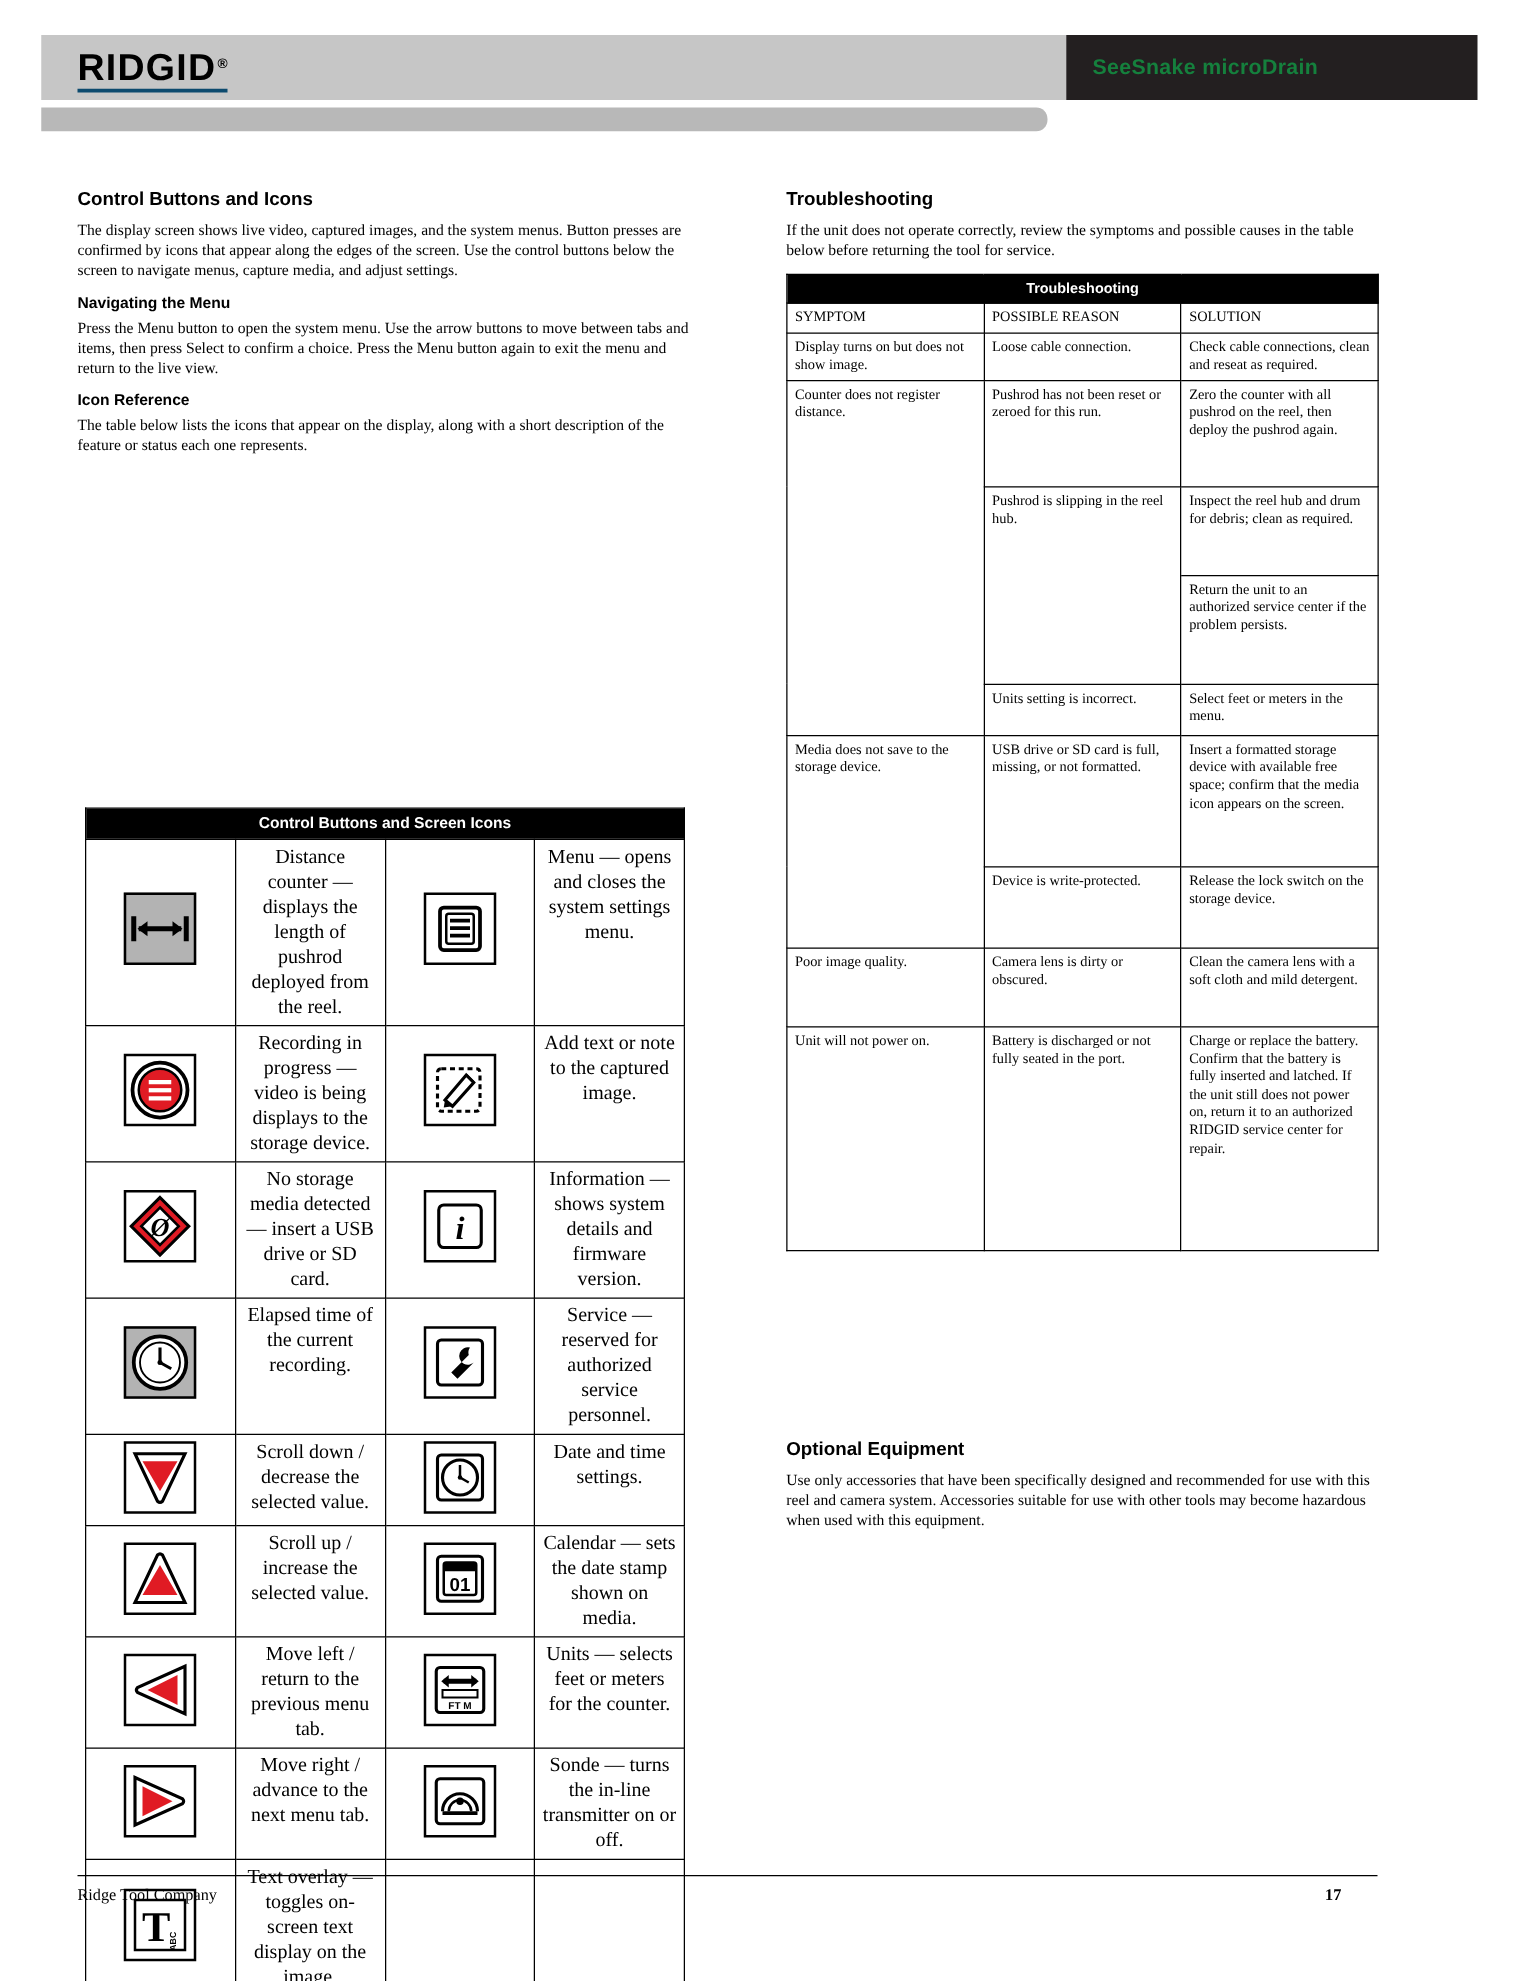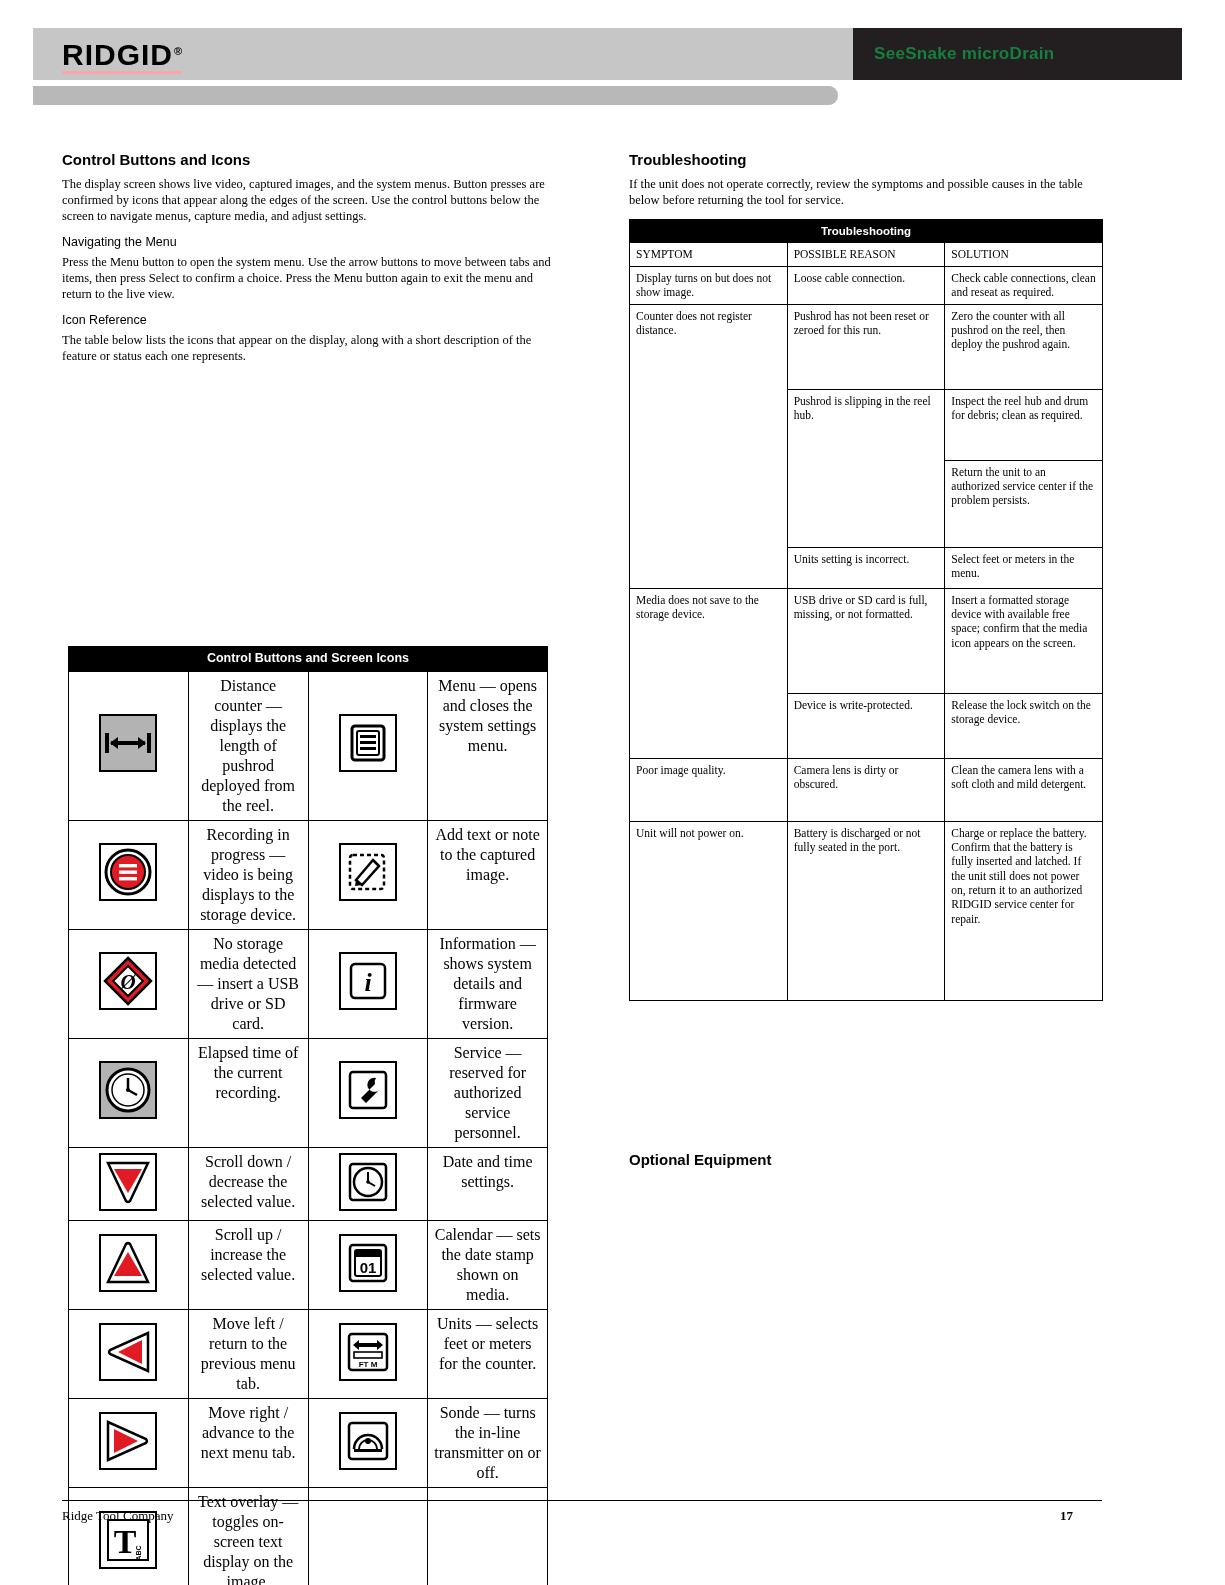--- a/index.html
+++ b/index.html
@@ -51,21 +51,21 @@
   }
   .logo {
     position: absolute;
     left: 62px;
     top: 40px;
     font-family: "Liberation Sans", sans-serif;
     font-weight: bold;
     font-size: 30px;
     letter-spacing: 1px;
     color: #000000;
-    border-bottom: 3px solid #fca5a5;
+    border-bottom: 3px solid #0c4a6e;
     padding-bottom: 1px;
     line-height: 1;
   }
   .logo sup {
     font-size: 11px;
     vertical-align: top;
     position: relative;
     top: 6px;
     left: 1px;
   }
@@ -161,21 +161,21 @@
 
   
   .sec-title {
     font-family: "Liberation Sans", sans-serif;
     font-weight: bold;
     font-size: 15px;
     margin: 0 0 6px 0;
   }
   .sub-title {
     font-family: "Liberation Sans", sans-serif;
-    font-weight: normal;
+    font-weight: bold;
     font-size: 12.5px;
     margin: 10px 0 3px 0;
   }
   .body-col {
     position: absolute;
     font-size: 12.5px;
     line-height: 1.3;
   }
   #left-copy { left: 62px; top: 150px; width: 492px; }
   #right-copy { left: 629px; top: 150px; width: 474px; }
@@ -224,20 +224,21 @@
   <p>The table below lists the icons that appear on the display, along with a short description of the feature or status each one represents.</p>
 </div>
 
 <div class="body-col" id="right-copy">
   <div class="sec-title">Troubleshooting</div>
   <p>If the unit does not operate correctly, review the symptoms and possible causes in the table below before returning the tool for service.</p>
 </div>
 
 <div class="body-col" id="right-copy-2">
   <div class="sec-title">Optional Equipment</div>
+  <p>Use only accessories that have been specifically designed and recommended for use with this reel and camera system. Accessories suitable for use with other tools may become hazardous when used with this equipment.</p>
 </div>
 
 <table class="doc-table" id="left-table">
   <tbody>
       <tr class="tbl-header-row">
     <td colspan="4">Control Buttons and Screen Icons</td>
   </tr>
 
   <tr>
     <td class="ic-cell">

